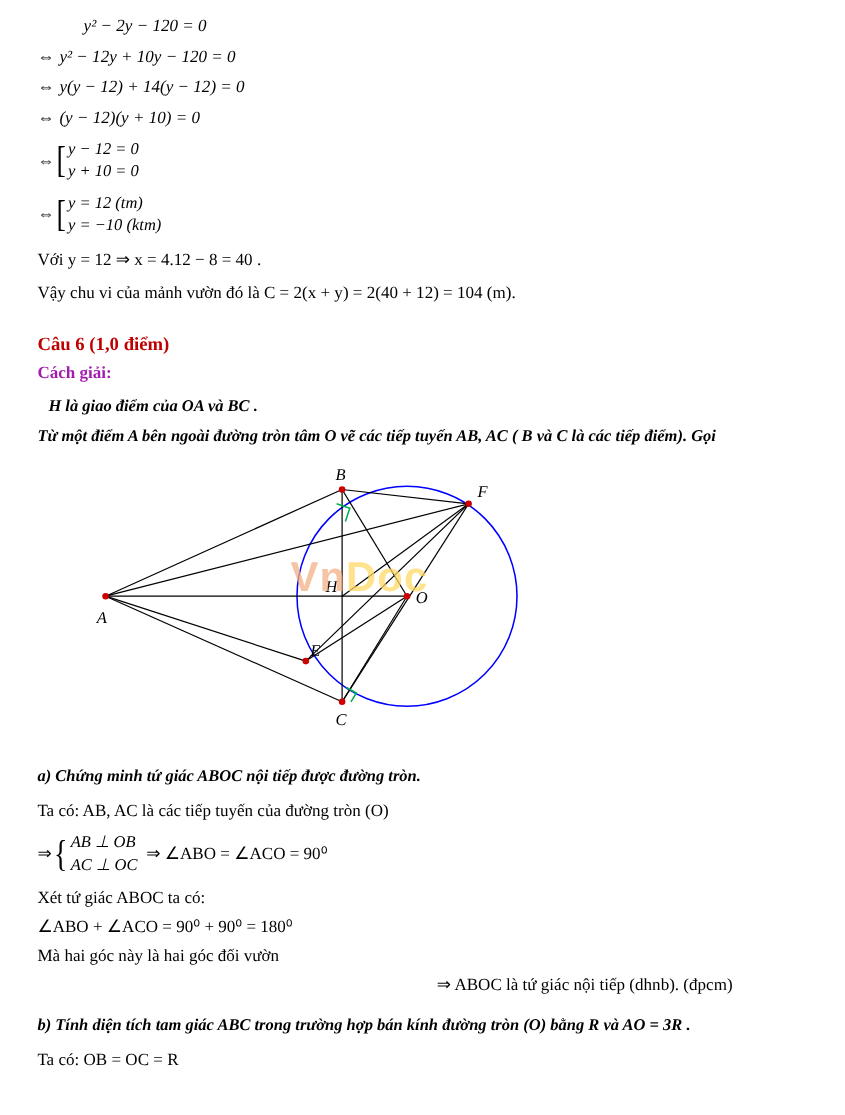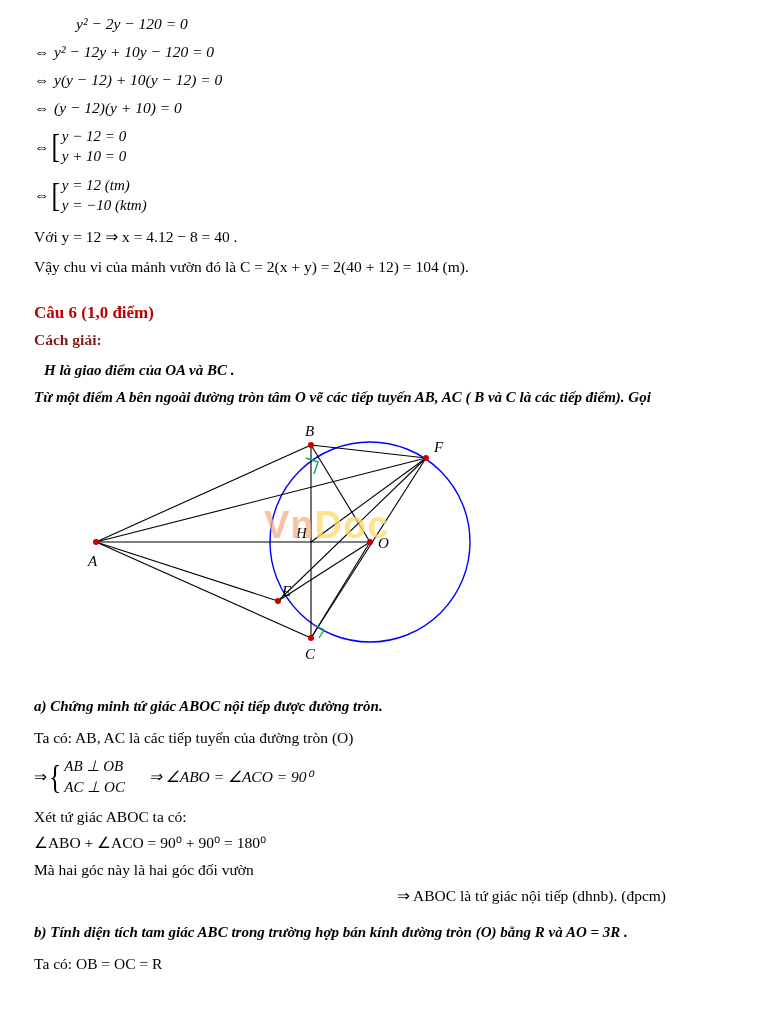--- a/index.html
+++ b/index.html
@@ -42,21 +42,21 @@
     display: inline-block;
     transform: scaleX(0.75);
     margin-right: 1px;
   }
   .sysrows { display: inline-flex; flex-direction: column; justify-content: center; }
   .sysrows > div { line-height: 1.35; font-size: 15px; }
 
   .para { font-size: 15.5px; margin: 0 0 10px 0; }
 
   .red-head { color: #c00000; font-weight: bold; font-size: 17px; margin: 29px 0 8px 0; }
-  .blue-head { color: #7f1d1d; font-weight: bold; font-size: 15.5px; margin: 0 0 10px 0; }
+  .blue-head { color: #a21caf; font-weight: bold; font-size: 15.5px; margin: 0 0 10px 0; }
   .bold-it { font-weight: bold; font-style: italic; font-size: 15px; line-height: 1.5; margin: 0 0 4px 0; }
   .q-it { font-weight: bold; font-style: italic; font-size: 15px; margin: 0 0 12px 0; }
 
   .figwrap { position: relative; height: 268px; margin: 8px 0 10px 0; }
   .wm {
     position: absolute;
     left: 230px; top: 88px;
     font-family: "Liberation Sans", sans-serif;
     font-size: 38px;
     font-weight: bold;
@@ -82,21 +82,21 @@
     <div class="ln math indent1">
       <span class="lead"></span>
       <span>y² − 2y − 120 = 0</span>
     </div>
     <div class="ln math">
       <span class="lead">⇔</span>
       <span>y² − 12y + 10y − 120 = 0</span>
     </div>
     <div class="ln math">
       <span class="lead">⇔</span>
-      <span>y(y − 12) + 10(y − 12) = 0</span>
+      <span>y(y − 12) + 14(y − 12) = 0</span>
     </div>
     <div class="ln math">
       <span class="lead">⇔</span>
       <span>(y − 12)(y + 10) = 0</span>
     </div>
 
     <div class="math" style="display:flex;align-items:center;margin:6px 0 8px 0;">
       <span class="lead">⇔</span>
       <span class="sys">
         <span class="brace">[</span>
@@ -184,21 +184,21 @@
 
     <div class="math" style="display:flex;align-items:center;font-style:normal;margin:4px 0 12px 0;">
       <span class="lead">⇒</span>
       <span class="sys">
         <span class="brace">{</span>
         <span class="sysrows" style="font-style:italic;">
           <div>AB ⊥ OB</div>
           <div>AC ⊥ OC</div>
         </span>
       </span>
-      <span style="margin-left:24px;font-style:italic;">⇒ ∠ABO = ∠ACO = 90⁰</span>
+      <span style="margin-left:8px;">⇒ ∠ABO = ∠ACO = 90⁰</span>
     </div>
 
     <p class="math" style="font-style:normal;">Xét tứ giác  ABOC  ta có:</p>
     <p class="math" style="font-style:normal;">∠ABO + ∠ACO = 90⁰ + 90⁰ = 180⁰</p>
     <p class="math" style="font-style:normal;">Mà hai góc này là hai góc đối vườn</p>
     <p class="math" style="font-style:normal;text-align:right;">⇒ ABOC  là tứ giác nội tiếp (dhnb). (đpcm)</p>
 
     <p class="q-it" style="margin-top:16px;">b) Tính diện tích tam giác  ABC  trong trường hợp bán kính đường tròn  (O)  bằng  R  và  AO = 3R .</p>
     <p class="math" style="font-style:normal;">Ta có: OB = OC = R</p>
   </div>

